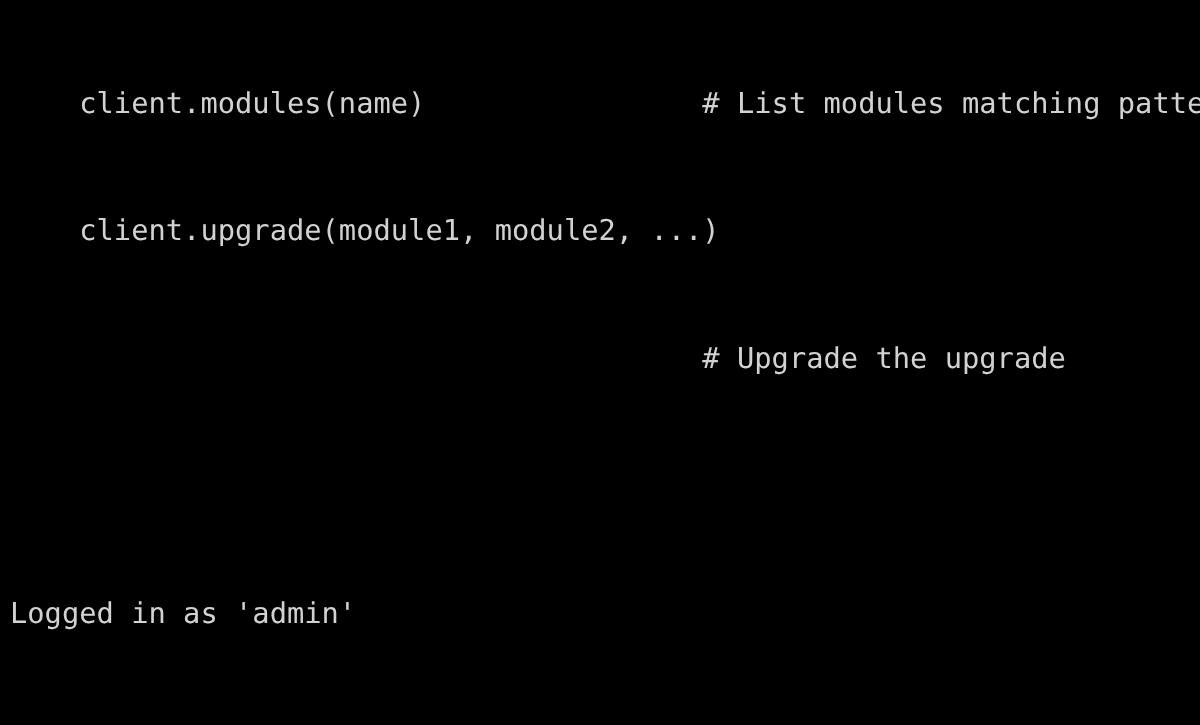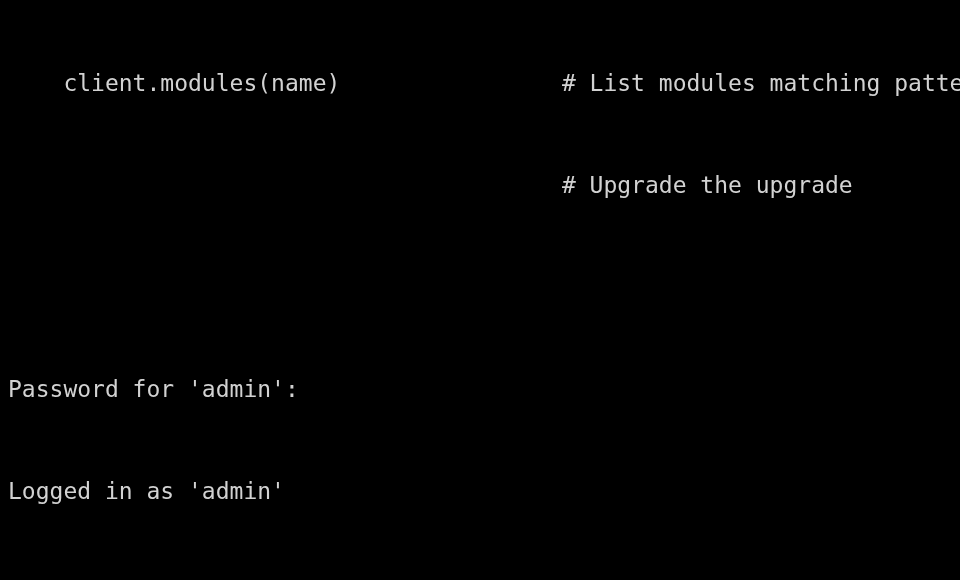--- a/index.html
+++ b/index.html
@@ -42,23 +42,23 @@
   .line.blank {
     color: transparent;
   }
 </style>
 </head>
 <body>
 
 <div id="terminal">
   <div class="screen">
     <span class="line">    client.modules(name)                # List modules matching pattern</span>
+    <span class="line">    client.upgrade(module1, module2, ...)</span>
     <span class="line">                                        # Upgrade the upgrade</span>
     <span class="line blank"></span>
-    <span class="line">Password for 'admin':</span>
     <span class="line">Logged in as 'admin'</span>
     
     
     
     
     
     
     
     
     

